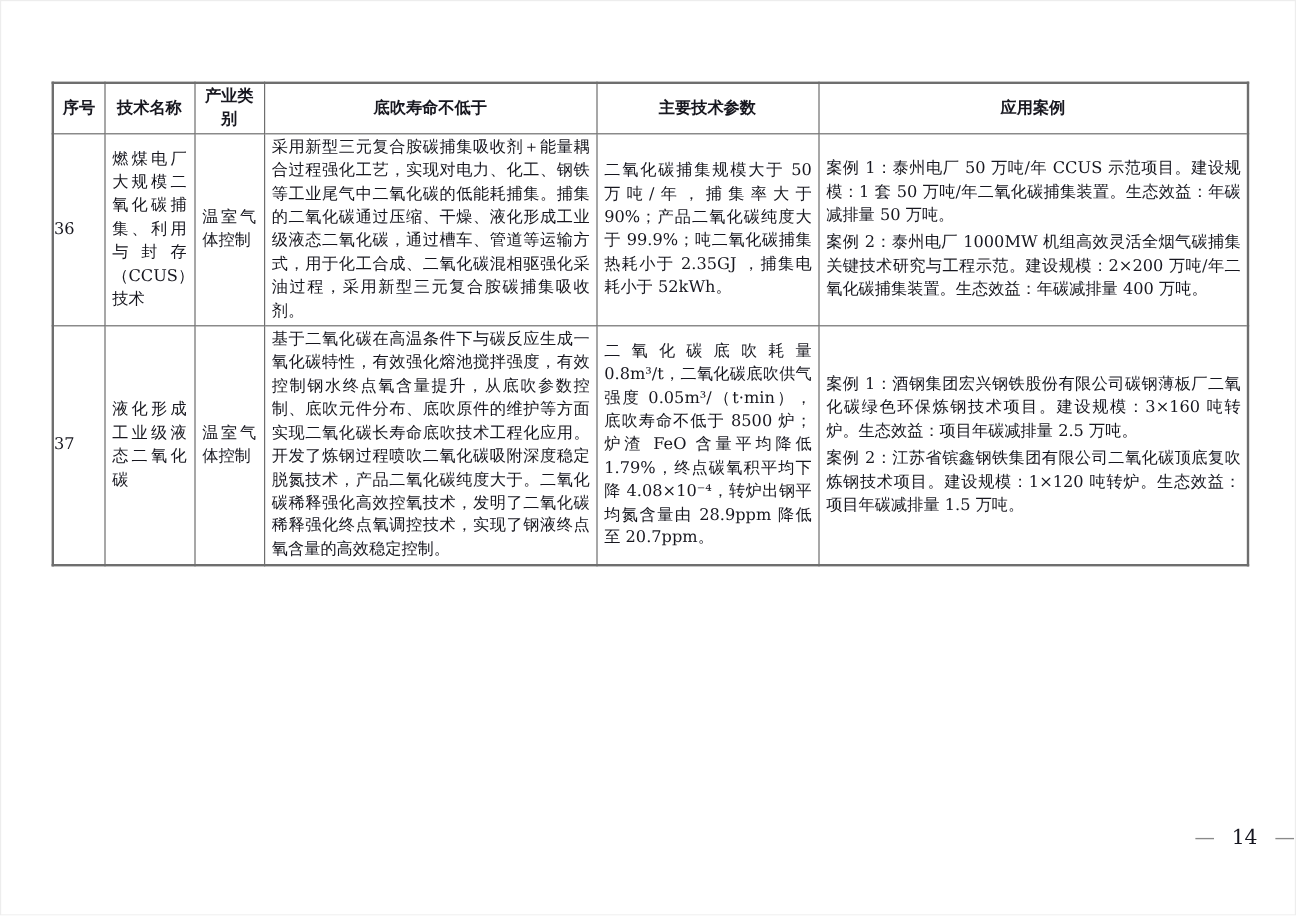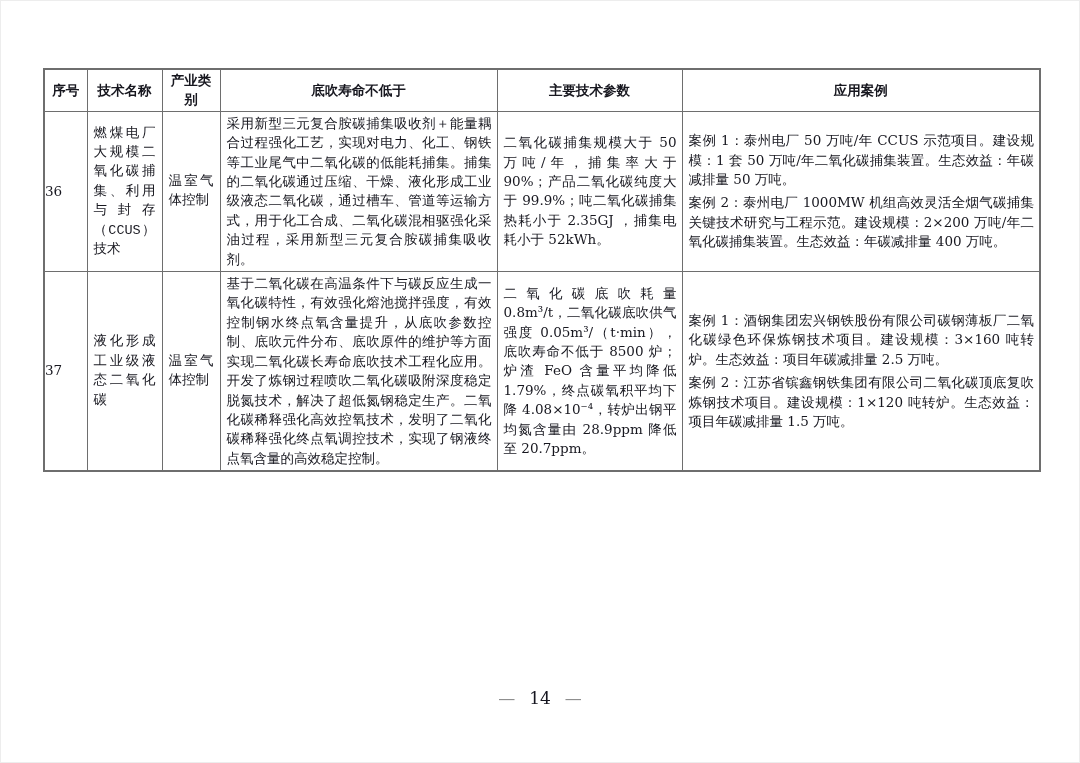--- a/index.html
+++ b/index.html
@@ -38,35 +38,34 @@
     height: 37px;
     padding: 1px 2px;
   }
   tr.body-row-1 { height: 142px; }
   tr.body-row-2 { height: 190px; }
   td.col-index { }
   td.col-name, td.col-category {
     text-align: justify;
     text-align-last: left;
     padding: 2px 6px;
-    font-family: Liberation Mono, monospace;
   }
   td.col-category { text-align-last: left; }
   td.col-process, td.col-params, td.col-cases {
     text-align: justify;
     text-align-last: left;
     padding: 2px 5px 2px 6px;
   }
   .case-para + .case-para { margin-top: 4px; }
   .page-footer {
     position: absolute;
     top: 687px;
     left: 0;
     width: 100%;
-    text-align: center;
+    text-align: right;
     font-size: 17px;
   }
   .footer-dash { color: #8a8a8a; }
   .footer-page-number { color: #15151f; margin: 0 14px; }
 </style>
 </head>
 <body>
 
 <div class="page">
 
@@ -98,21 +97,21 @@
         <td class="col-params">二氧化碳捕集规模大于 50 万吨/年，捕集率大于 90%；产品二氧化碳纯度大于 99.9%；吨二氧化碳捕集热耗小于 2.35GJ ，捕集电耗小于 52kWh。</td>
         <td class="col-cases">
           <p class="case-para">案例 1：泰州电厂 50 万吨/年 CCUS 示范项目。建设规模：1 套 50 万吨/年二氧化碳捕集装置。生态效益：年碳减排量 50 万吨。</p>
           <p class="case-para">案例 2：泰州电厂 1000MW 机组高效灵活全烟气碳捕集关键技术研究与工程示范。建设规模：2×200 万吨/年二氧化碳捕集装置。生态效益：年碳减排量 400 万吨。</p>
         </td>
       </tr>
       <tr class="body-row-2">
         <td class="col-index">37</td>
         <td class="col-name">液化形成工业级液态二氧化碳</td>
         <td class="col-category">温室气体控制</td>
-        <td class="col-process">基于二氧化碳在高温条件下与碳反应生成一氧化碳特性，有效强化熔池搅拌强度，有效控制钢水终点氧含量提升，从底吹参数控制、底吹元件分布、底吹原件的维护等方面实现二氧化碳长寿命底吹技术工程化应用。开发了炼钢过程喷吹二氧化碳吸附深度稳定脱氮技术，解决了超低氮钢稳定生产。二氧化碳稀释强化高效控氧技术，发明了二氧化碳稀释强化终点氧调控技术，实现了钢液终点氧含量的高效稳定控制。</td>
+        <td class="col-process">基于二氧化碳在高温条件下与碳反应生成一氧化碳特性，有效强化熔池搅拌强度，有效控制钢水终点氧含量提升，从底吹参数控制、底吹元件分布、底吹原件的维护等方面实现二氧化碳长寿命底吹技术工程化应用。开发了炼钢过程喷吹二氧化碳吸附深度稳定脱氮技术，产品二氧化碳纯度大于。二氧化碳稀释强化高效控氧技术，发明了二氧化碳稀释强化终点氧调控技术，实现了钢液终点氧含量的高效稳定控制。</td>
         <td class="col-params">二氧化碳底吹耗量 0.8m³/t，二氧化碳底吹供气强度 0.05m³/（t·min），底吹寿命不低于 8500 炉；炉渣 FeO 含量平均降低 1.79%，终点碳氧积平均下降 4.08×10⁻⁴，转炉出钢平均氮含量由 28.9ppm 降低至 20.7ppm。</td>
         <td class="col-cases">
           <p class="case-para">案例 1：酒钢集团宏兴钢铁股份有限公司碳钢薄板厂二氧化碳绿色环保炼钢技术项目。建设规模：3×160 吨转炉。生态效益：项目年碳减排量 2.5 万吨。</p>
           <p class="case-para">案例 2：江苏省镔鑫钢铁集团有限公司二氧化碳顶底复吹炼钢技术项目。建设规模：1×120 吨转炉。生态效益：项目年碳减排量 1.5 万吨。</p>
         </td>
       </tr>
     </tbody>
   </table>
 
   <div class="page-footer">

